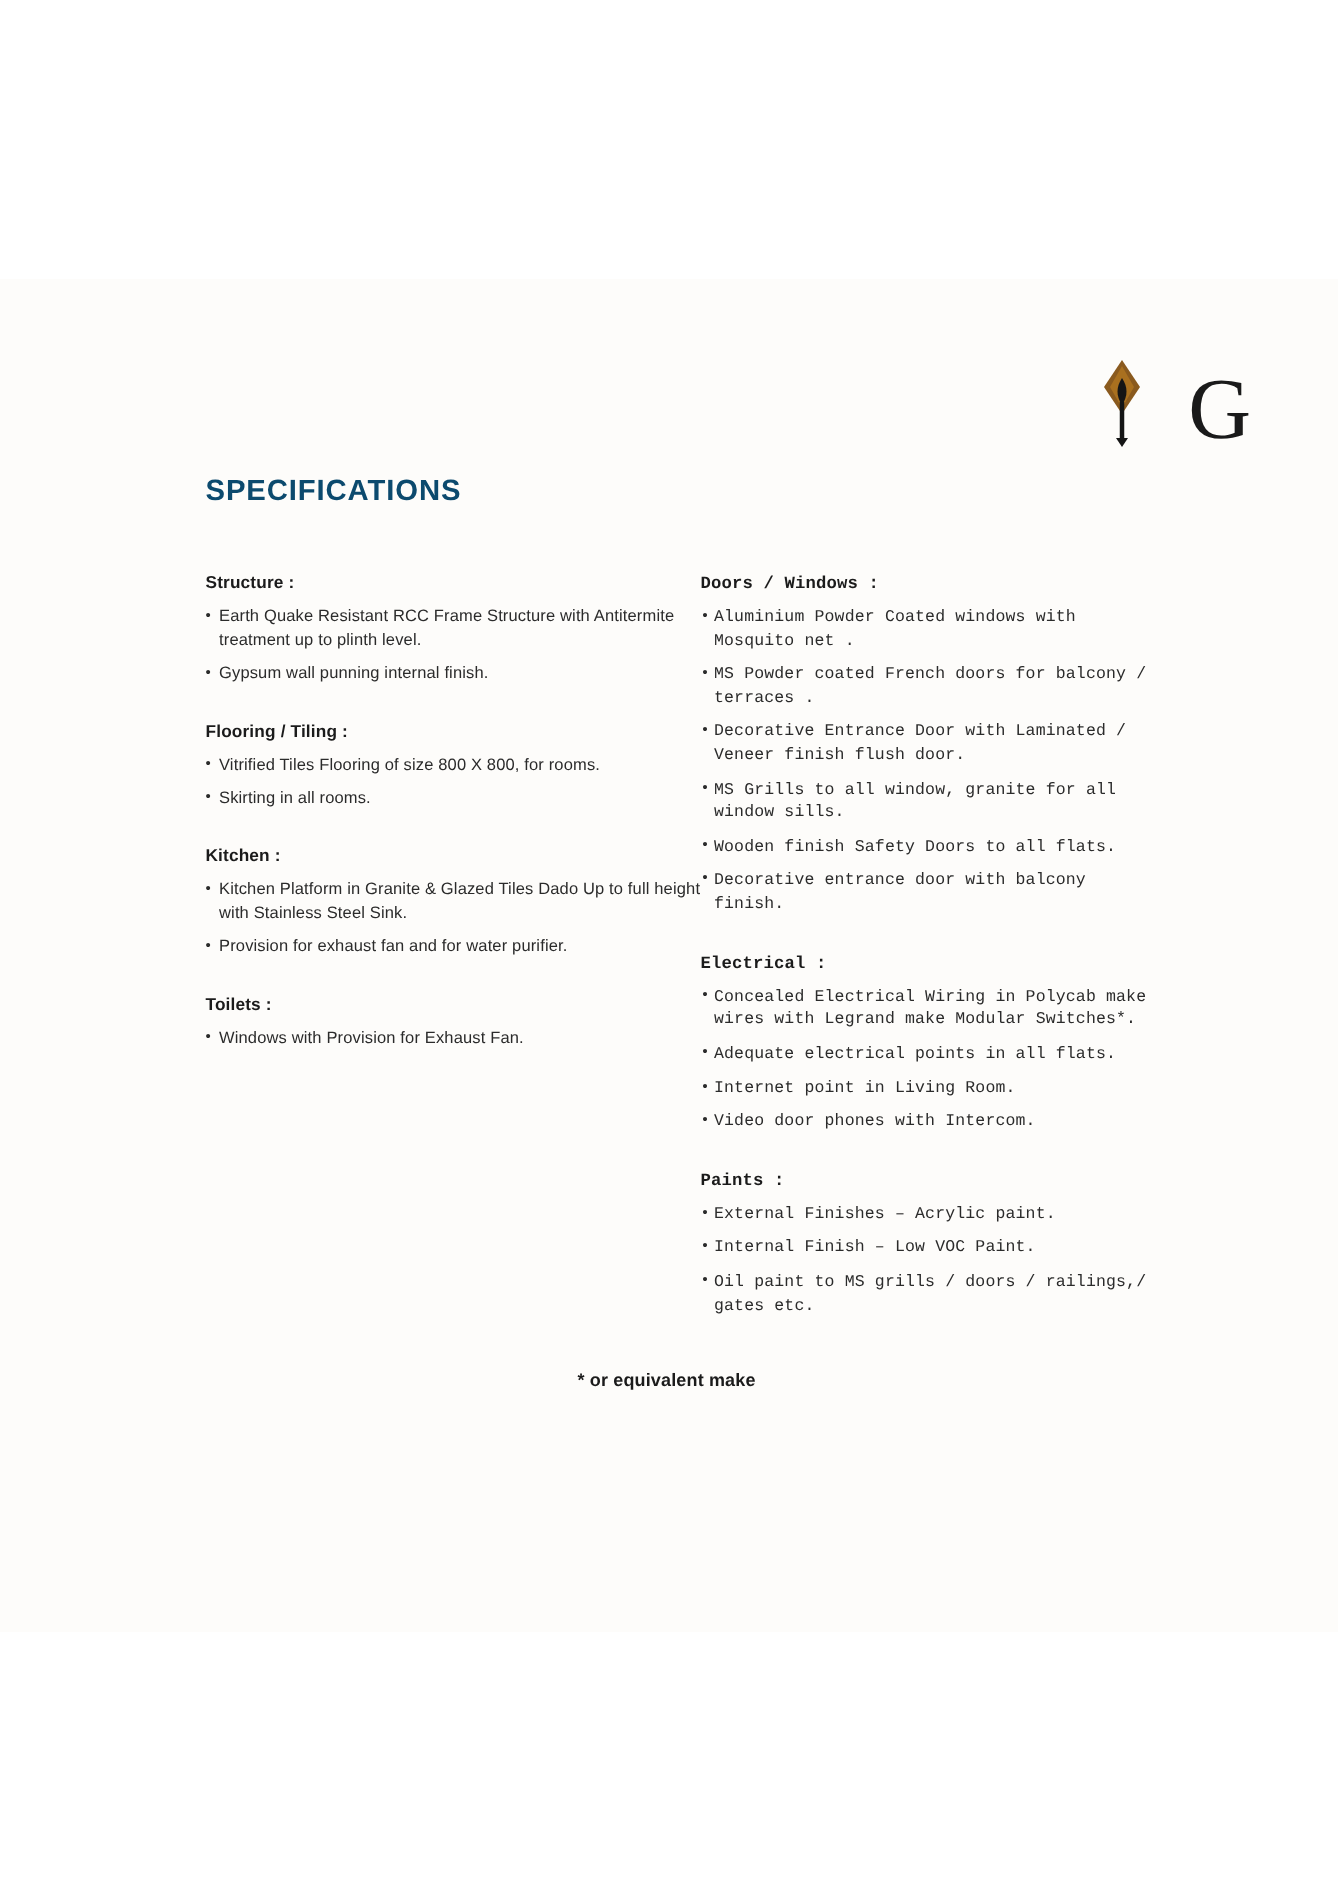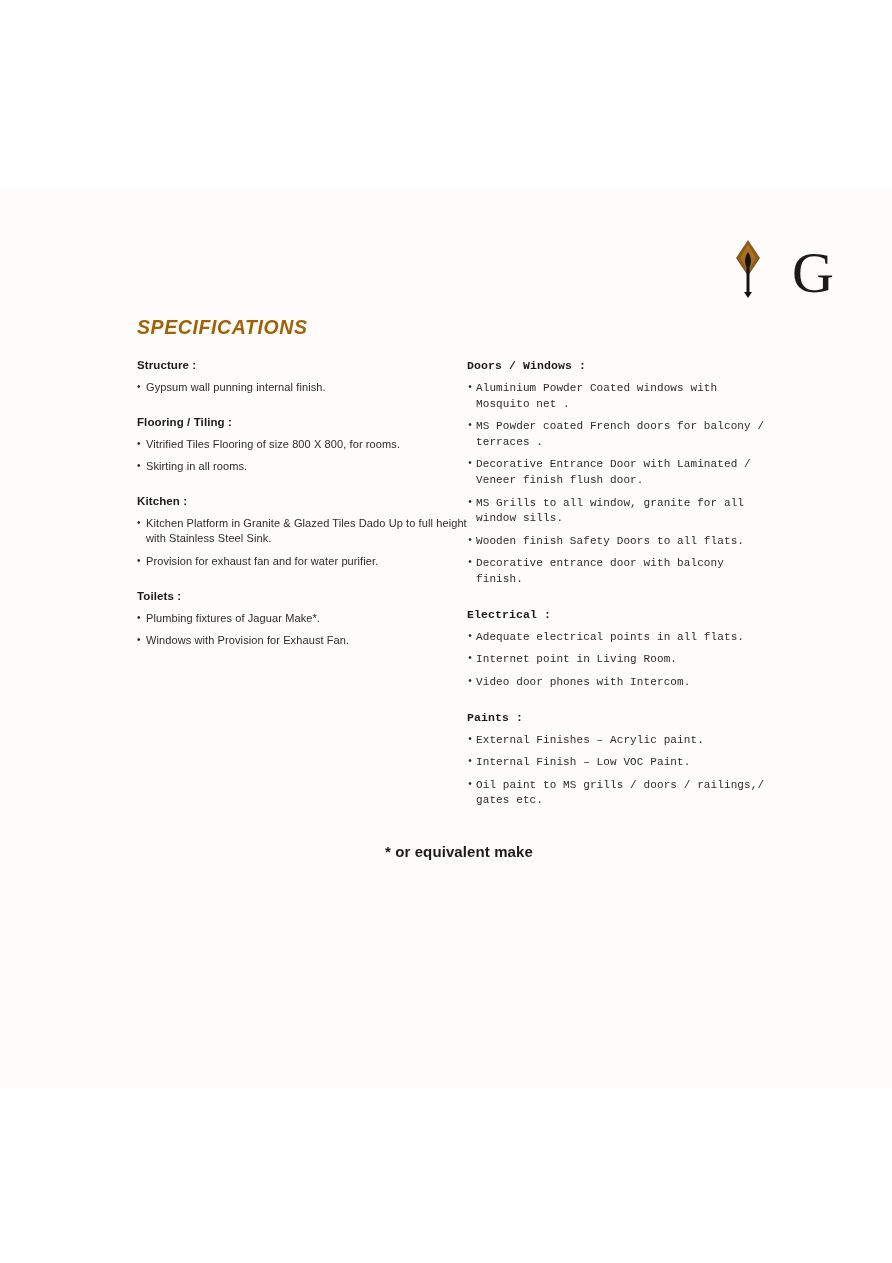--- a/index.html
+++ b/index.html
@@ -52,43 +52,43 @@
   }
   .content {
     position: absolute;
     left: 137px;
     top: 130px;
     width: 640px;
   }
   .spec-title {
     font-size: 19.5px;
     font-weight: bold;
-    color: #a16207;
+    color: #0c4a6e;
     letter-spacing: 0.6px;
     margin: 0 0 20px 0;
-    font-style: italic;
   }
   .columns {
     display: flex;
     gap: 0;
   }
   .col {
     width: 320px;
   }
   .col.left { width: 330px; }
   .col.right { width: 310px; font-family: Liberation Mono, monospace; }
   .group {
     margin-bottom: 20px;
   }
   .group-head {
     font-size: 11.5px;
     font-weight: bold;
     color: #1b1b1b;
     margin-bottom: 9px;
     letter-spacing: 0.1px;
+    margin-top: 24px;
   }
   .bullet {
     font-size: 11px;
     color: #2b2b2b;
     line-height: 1.42;
     margin-bottom: 7px;
     padding-left: 9px;
     position: relative;
     letter-spacing: 0.1px;
   }
@@ -96,21 +96,21 @@
     content: "\2022";
     position: absolute;
     left: 0;
     top: 0;
     color: #2b2b2b;
     font-size: 10px;
   }
   .footnote {
     margin-top: 14px;
     margin-left: 248px;
-    font-size: 15px;
+    font-size: 12px;
     font-weight: bold;
     color: #1b1b1b;
     letter-spacing: 0.1px;
   }
 </style>
 </head>
 <body>
 
 <div class="page">
   <div class="sheet">
@@ -130,57 +130,58 @@
 
     <div class="content">
       <h1 class="spec-title">SPECIFICATIONS</h1>
 
       <div class="columns">
 
         <div class="col left">
 
           <div class="group">
             <div class="group-head">Structure :</div>
+            <div class="bullet">Earth Quake Resistant RCC Frame Structure with Antitermite treatment up to plinth level.</div>
             <div class="bullet">Gypsum wall punning internal finish.</div>
           </div>
 
           <div class="group">
             <div class="group-head">Flooring / Tiling :</div>
             <div class="bullet">Vitrified Tiles Flooring of size 800 X 800, for rooms.</div>
             <div class="bullet">Skirting in all rooms.</div>
           </div>
 
           <div class="group">
             <div class="group-head">Kitchen :</div>
             <div class="bullet">Kitchen Platform in Granite &amp; Glazed Tiles Dado Up to full height with Stainless Steel Sink.</div>
             <div class="bullet">Provision for exhaust fan and for water purifier.</div>
           </div>
 
           <div class="group">
             <div class="group-head">Toilets :</div>
-            <div class="bullet">Plumbing fixtures of Jaguar Make*.</div>
             <div class="bullet">Windows with Provision for Exhaust Fan.</div>
           </div>
 
         </div>
 
         <div class="col right">
 
           <div class="group">
             <div class="group-head">Doors / Windows :</div>
             <div class="bullet">Aluminium Powder Coated windows with Mosquito net .</div>
             <div class="bullet">MS Powder coated  French doors for balcony / terraces .</div>
             <div class="bullet">Decorative Entrance Door with Laminated / Veneer finish flush door.</div>
             <div class="bullet">MS Grills to all window, granite for all window sills.</div>
             <div class="bullet">Wooden finish Safety Doors to all flats.</div>
             <div class="bullet">Decorative entrance door with balcony finish.</div>
           </div>
 
           <div class="group">
             <div class="group-head">Electrical :</div>
+            <div class="bullet">Concealed Electrical Wiring in Polycab make wires with Legrand make Modular Switches*.</div>
             <div class="bullet">Adequate electrical points in all flats.</div>
             <div class="bullet">Internet point in Living Room.</div>
             <div class="bullet">Video door phones with Intercom.</div>
           </div>
 
           <div class="group">
             <div class="group-head">Paints :</div>
             <div class="bullet">External Finishes – Acrylic paint.</div>
             <div class="bullet">Internal Finish – Low VOC Paint.</div>
             <div class="bullet">Oil paint to MS grills / doors / railings,/ gates etc.</div>

